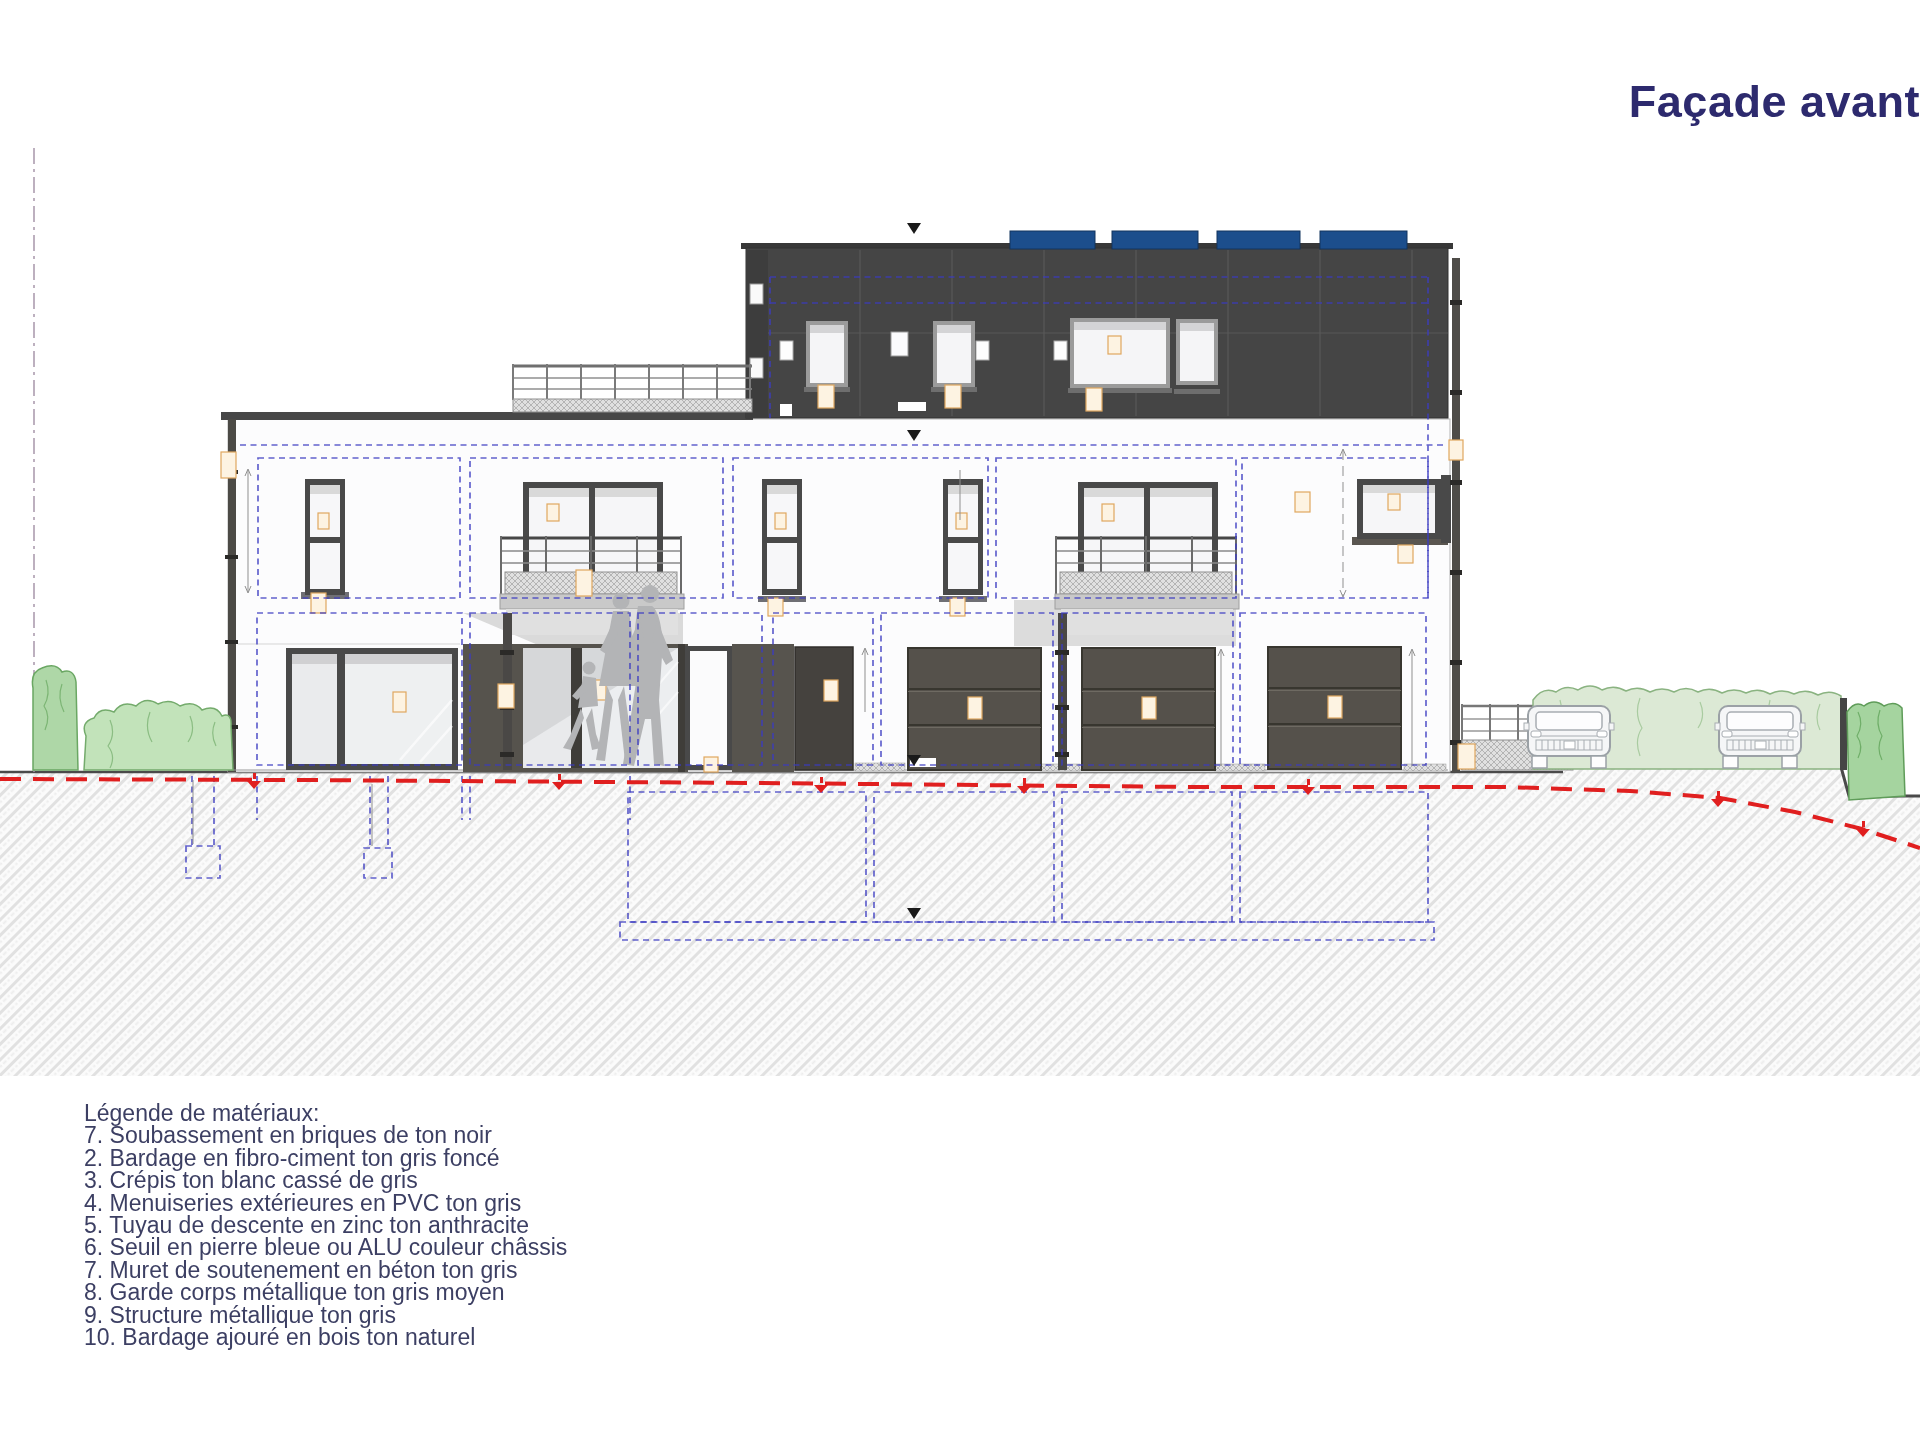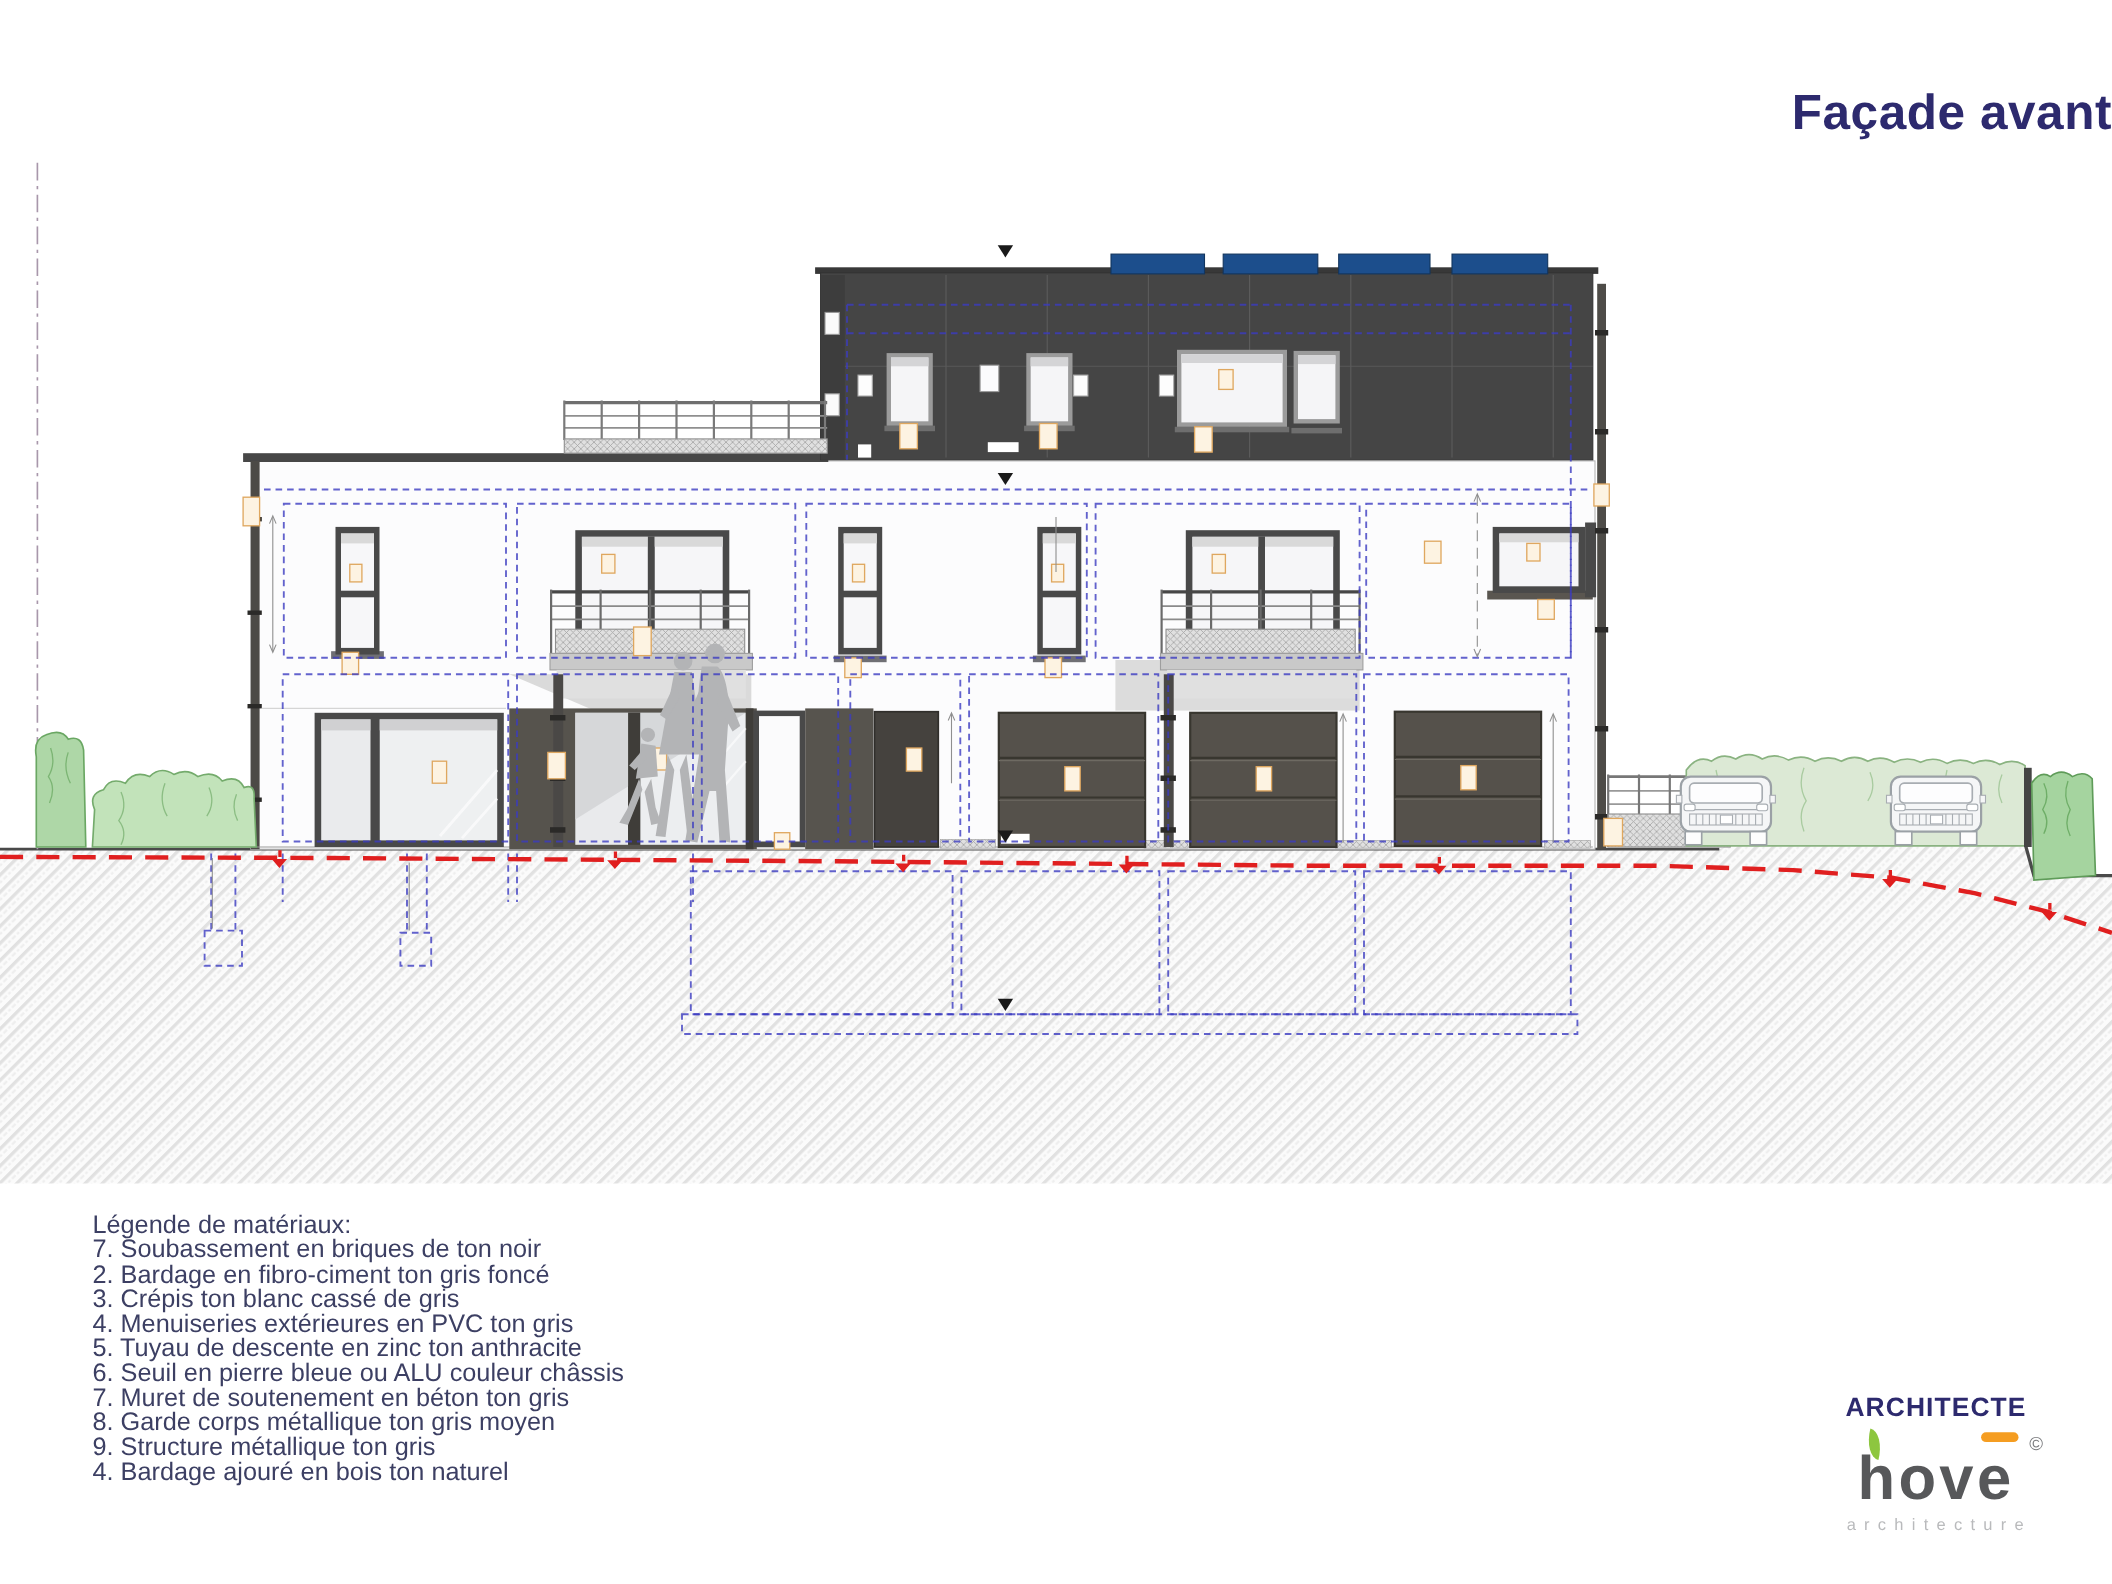--- a/index.html
+++ b/index.html
@@ -396,26 +396,17 @@
     <div>Légende de matériaux:</div>
     <div>7. Soubassement en briques de ton noir</div>
     <div>2. Bardage en fibro-ciment ton gris foncé</div>
     <div>3. Crépis ton blanc cassé de gris</div>
     <div>4. Menuiseries extérieures en PVC ton gris</div>
     <div>5. Tuyau de descente en zinc ton anthracite</div>
     <div>6. Seuil en pierre bleue ou ALU couleur châssis</div>
     <div>7. Muret de soutenement en béton ton gris</div>
     <div>8. Garde corps métallique ton gris moyen</div>
     <div>9. Structure métallique ton gris</div>
-    <div>4. Bardage ajouré en bois ton naturel</div>
+    <div>10. Bardage ajouré en bois ton naturel</div>
   </div>
 
-  <div class="brand">
-    <div class="brand-architecte">ARCHITECTE</div>
-    <div class="brand-logo">
-      <span class="leaf"></span>
-      <span>hov</span><span class="accent-e"><span>e</span><span class="macron"></span></span>
-      <span class="copyright">©</span>
-    </div>
-    <div class="brand-sub">architecture</div>
-  </div>
 
 </div>
 
 </body></html>

